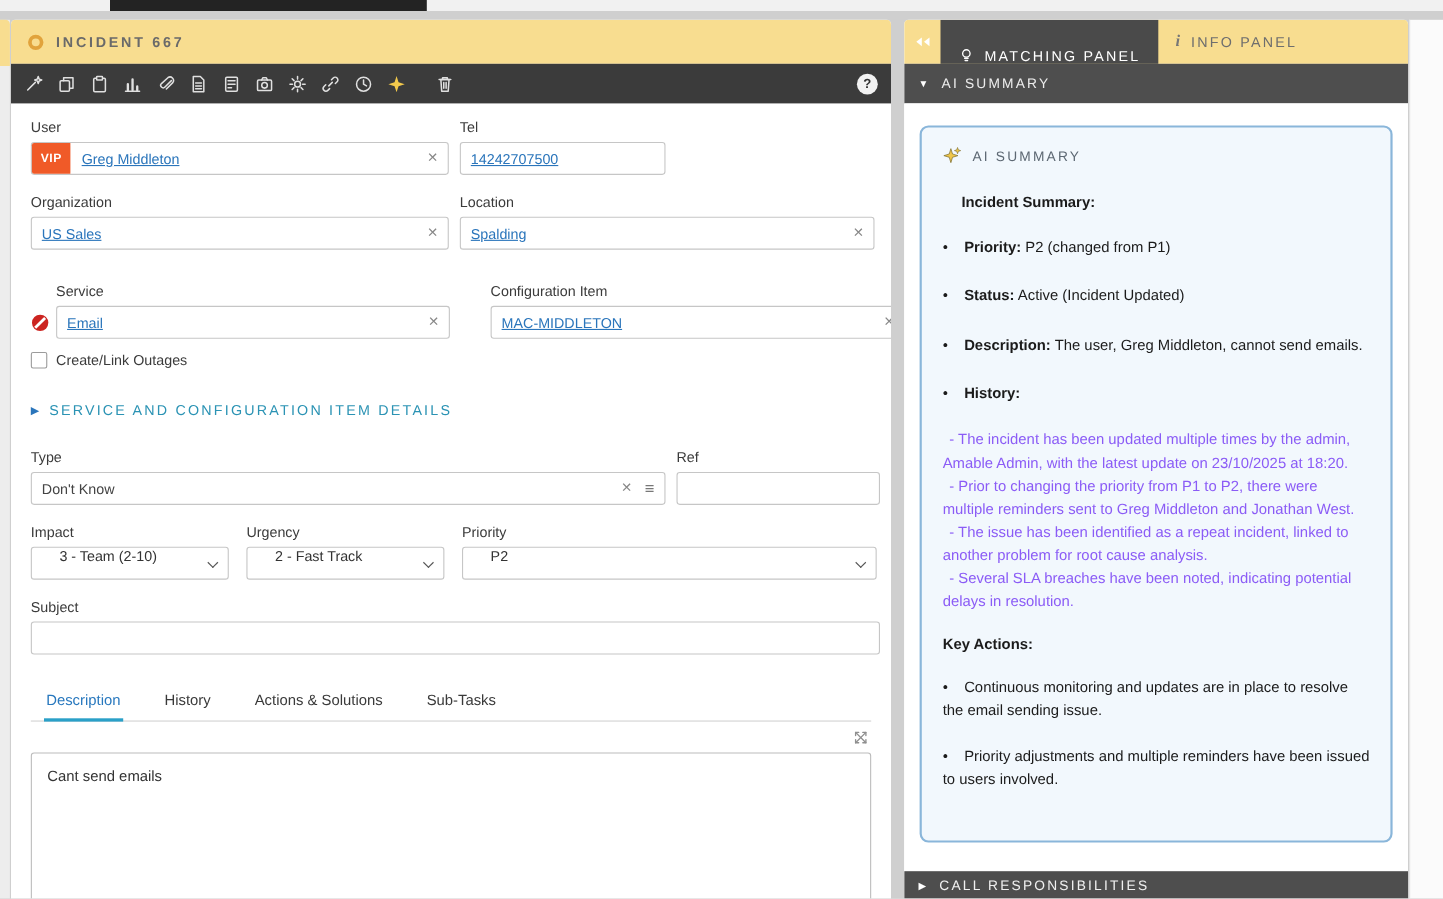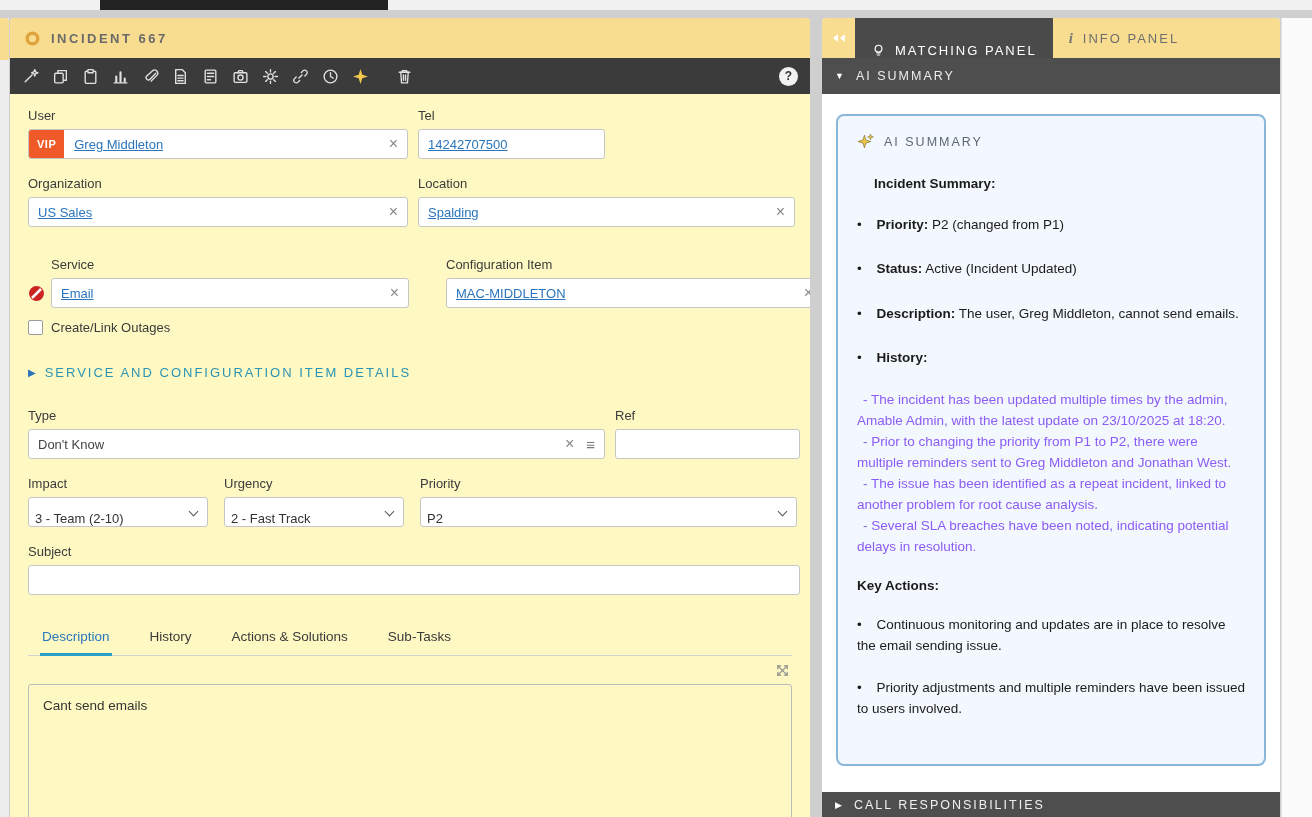--- a/index.html
+++ b/index.html
@@ -9,21 +9,21 @@
 
   
   .topstrip { position:absolute; left:0; top:0; width:100%; height:10px; background:#f1f1f1; }
   .toptab  { position:absolute; left:100px; top:0; width:288px; height:10px; background:#232323; }
 
   
   .left-sliver { position:absolute; left:0; top:18px; width:9px; bottom:0; background:#ededed; }
   .left-sliver .yellow { height:42px; background:#f8dd90; border-radius:0 4px 0 0; }
 
   
-  .main-panel { position:absolute; left:10px; top:18px; width:800px; bottom:0; background:#fef9c3;
+  .main-panel { position:absolute; left:10px; top:18px; width:800px; bottom:0; background:#ffffff;
                 border-radius:4px 4px 0 0; overflow:hidden; display:flex; flex-direction:column; }
   .m-header { height:40px; background:#f8dd90; display:flex; align-items:center; gap:10px; padding:0 14px; flex:0 0 auto; }
   .m-title { font-size:13px; font-weight:700; color:#6a6a6a; letter-spacing:2.5px; }
 
   .toolbar { height:36px; background:#3b3b3b; display:flex; align-items:center; gap:13px; padding:0 12px; flex:0 0 auto; }
   .ticon { width:17px; height:17px; display:block; cursor:pointer; }
   .ticon svg { width:100%; height:100%; stroke:#e0e0e0; stroke-width:1.3; fill:none; stroke-linecap:round; stroke-linejoin:round; }
   .ticon.sparkle svg { stroke:none; fill:#f2c94c; }
   .ticon.trash { margin-left:14px; }
   .help-btn { margin-left:auto; width:19px; height:19px; border-radius:50%; background:#f2f2f2; color:#333;
@@ -47,22 +47,22 @@
   .cbx { width:15px; height:15px; border:1.5px solid #9b9b9b; border-radius:2px; background:#fff; cursor:pointer; }
 
   .details-toggle { display:flex; align-items:center; gap:9px; margin-top:30px; cursor:pointer; }
   .details-toggle .tri { color:#2a75bb; font-size:10px; }
   .details-toggle .txt { color:#2b93b4; font-size:13px; letter-spacing:2px; font-weight:500; }
 
   .combo-x { margin-left:auto; color:#888; font-size:16px; cursor:pointer; }
   .combo-menu { color:#777; font-size:15px; margin-left:12px; cursor:pointer; }
   .combo-val { font-size:13px; color:#444; }
 
-  .selbox { position:relative; height:30px; border:1px solid #c6c6c6; border-radius:3px; display:flex; align-items:flex-end;
-            padding:0 26px 0 6px; font-size:13px; color:#333; cursor:pointer; background:#fff; }
+  .selbox { position:relative; height:30px; border:1px solid #c6c6c6; border-radius:3px; display:flex; align-items:flex-start;
+            padding:0 26px 0 25px; font-size:13px; color:#333; cursor:pointer; background:#fff; }
   .chev { position:absolute; right:10px; top:10px; width:7px; height:7px; border-right:1.6px solid #555; border-bottom:1.6px solid #555; transform:rotate(45deg); }
   .input { height:30px; border:1px solid #c6c6c6; border-radius:3px; padding:0 9px; font-size:13px; color:#333; font-family:inherit; }
 
   .tabs { display:flex; gap:36px; margin-top:34px; padding:0 12px; border-bottom:1px solid #d2d2d2; }
   .tab { position:relative; font-size:13.5px; color:#3a3a3a; padding:0 2px 11px; cursor:pointer; }
   .tab.active { color:#2878be; }
   .tab.active::after { content:""; position:absolute; left:0; right:0; bottom:-1px; height:3px; background:#2aa0c8; }
 
   .expand-row { display:flex; justify-content:flex-end; padding:7px 2px 6px; }
   .expand-icon { width:15px; height:15px; cursor:pointer; }

